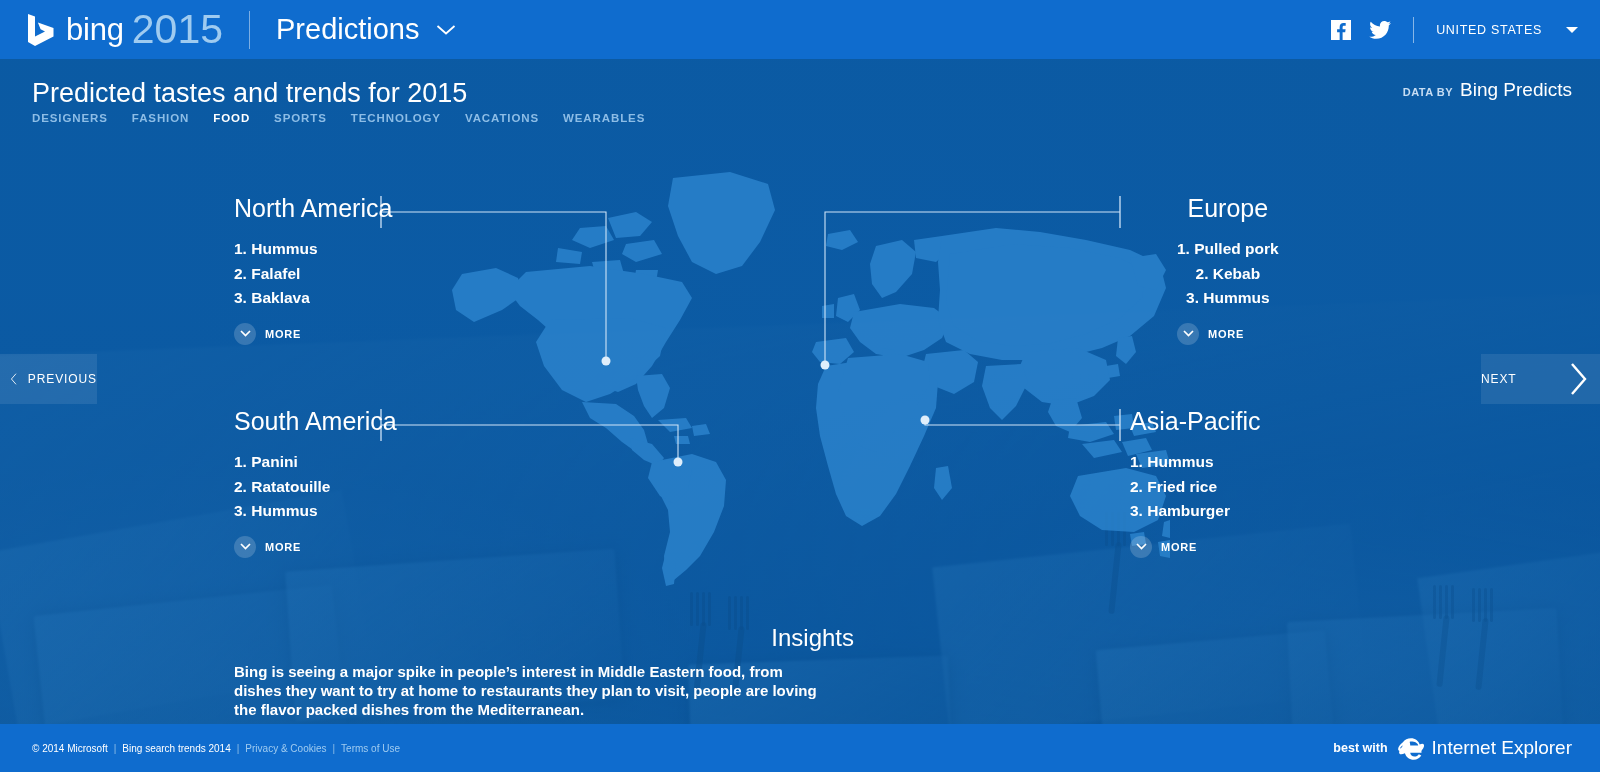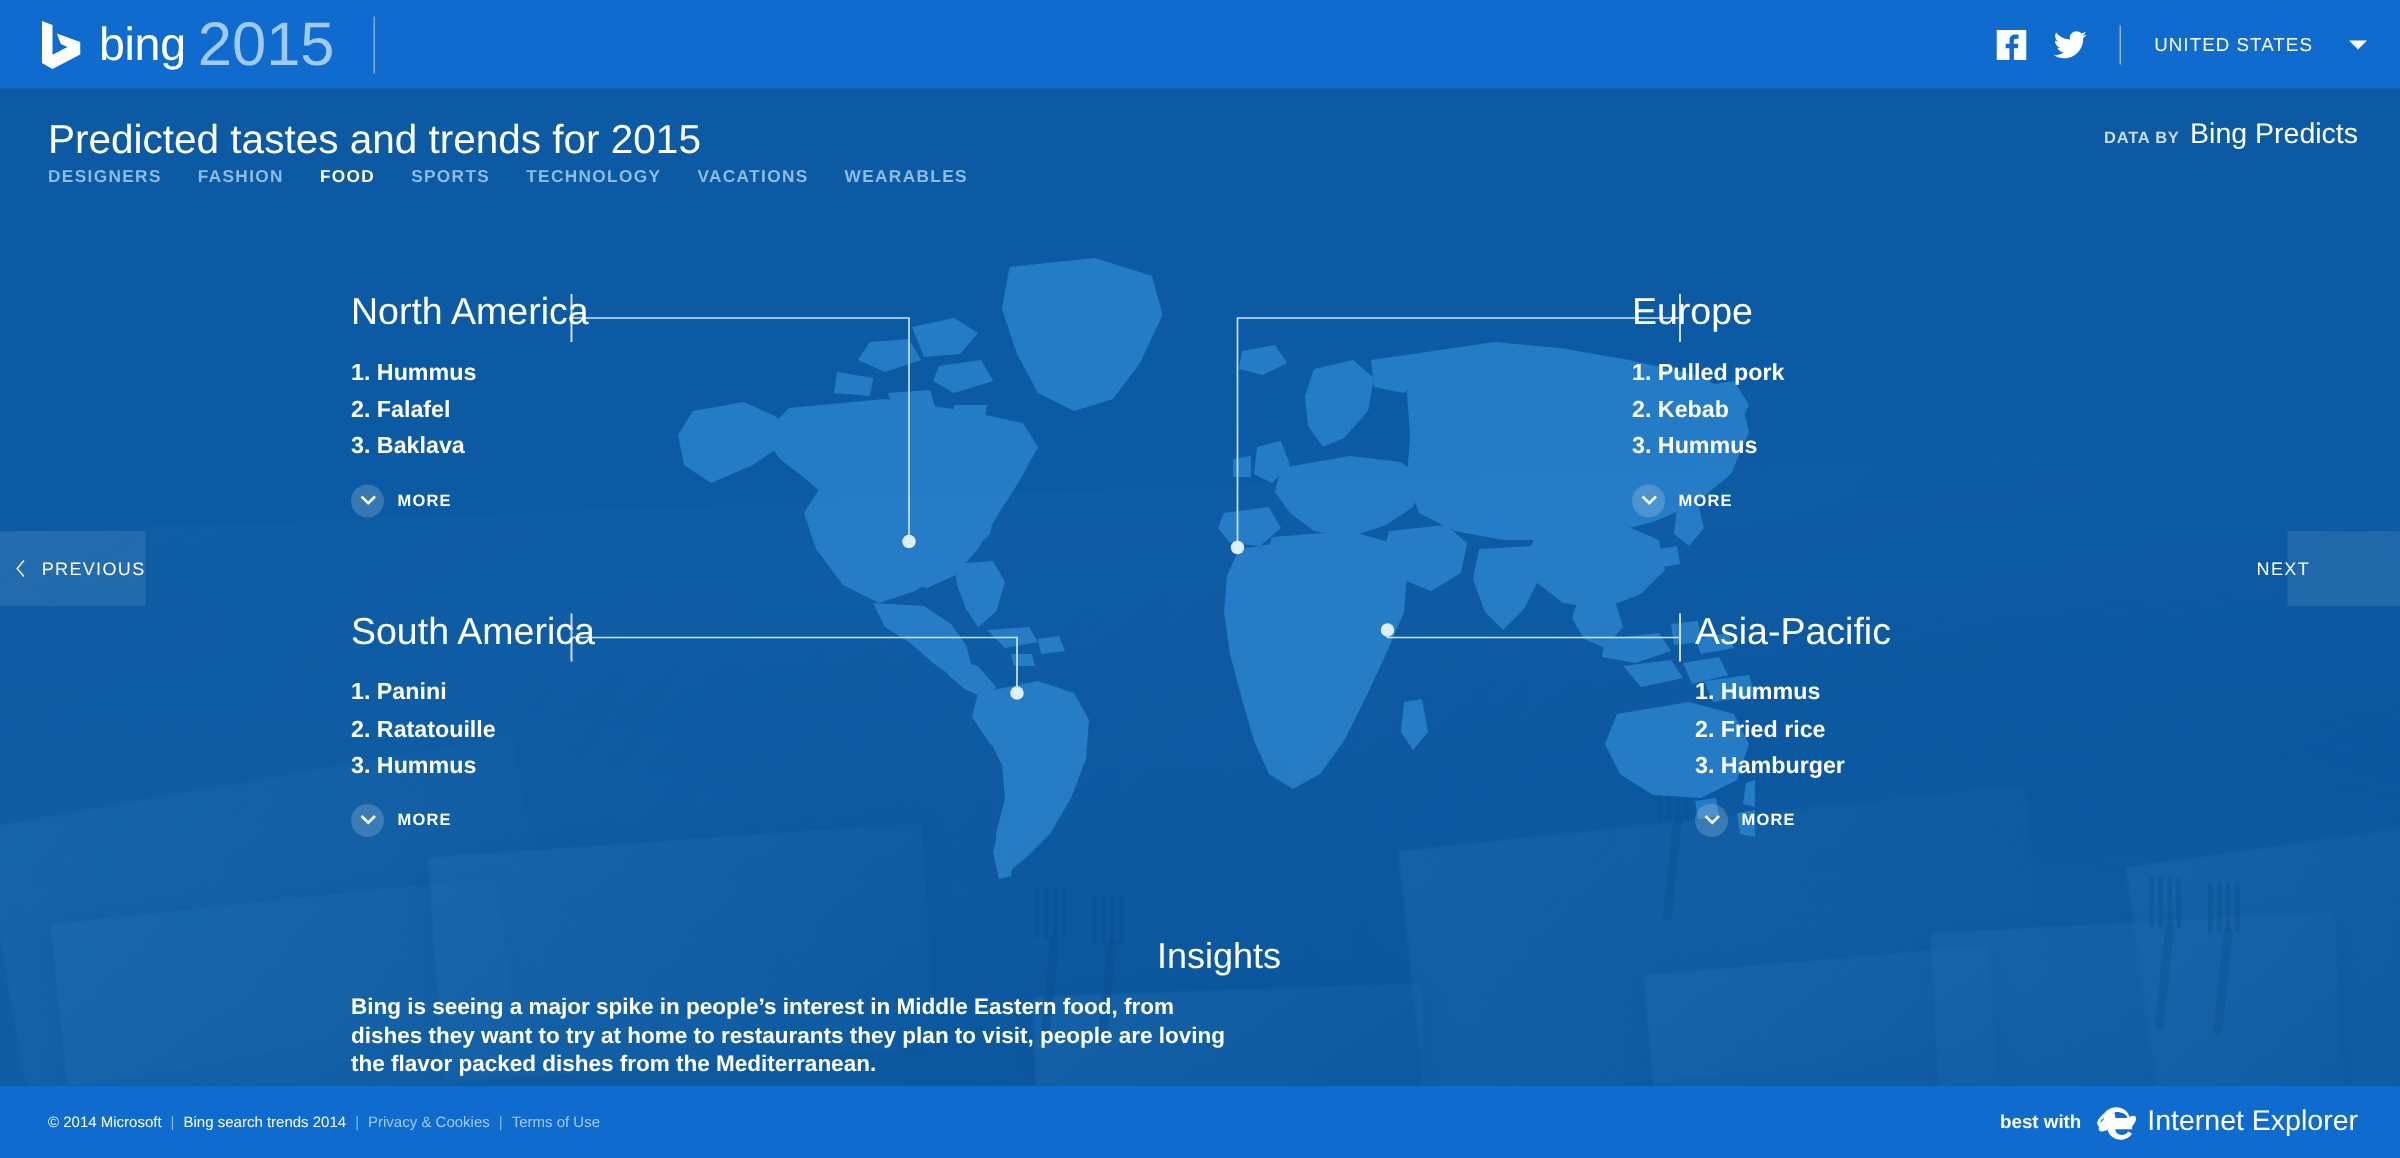--- a/index.html
+++ b/index.html
@@ -195,33 +195,33 @@
     width: 22px; height: 22px; border-radius: 50%;
     background: rgba(255,255,255,0.18);
     display: flex; align-items: center; justify-content: center;
     margin-right: 9px;
   }
   .more-label {
     font-size: 11px; color: #ffffff; font-weight: 700; letter-spacing: 0.8px;
   }
 
   .panel.na { left: 234px; top: 196px; }
-  .panel.eu { left: 1088px; top: 196px; }
+  .panel.eu { left: 1177px; top: 196px; text-align: center; }
   .panel.sa { left: 234px; top: 409px; }
   .panel.ap { left: 1130px; top: 409px; }
 
   
   .nav-btn {
     position: absolute; top: 354px; height: 50px;
     background: rgba(255,255,255,0.09);
     display: flex; align-items: center;
     z-index: 35; cursor: pointer;
   }
   .nav-btn.prev { left: 0; width: 97px; padding-left: 10px; }
-  .nav-btn.next { right: 0; width: 75px; padding-right: 10px; justify-content: flex-end; gap: 40px; }
+  .nav-btn.next { right: 0; width: 119px; padding-right: 10px; justify-content: flex-start; gap: 40px; }
   .nav-label {
     font-size: 12px; color: #ffffff; font-weight: 400; letter-spacing: 0.9px;
   }
   .nav-btn.prev .nav-label { margin-left: 10px; }
   .nav-btn.next .nav-label { margin-right: 10px; }
   .big-chev { width: 22px; height: 34px; }
 
   
   .insights {
     position: absolute; left: 234px; top: 624px;
@@ -421,20 +421,26 @@
     <div class="brand">
       <svg class="bing-logo" viewBox="0 0 30 32">
         <path fill="#ffffff" d="M2,0 L9,2.6 L9,22.5 L19,17.4 L14.6,15.3 L11.9,8.4 L27.5,14 L27.5,22.4 L9,32 L2,28 Z"></path>
       </svg>
       <span class="brand-bing">bing</span>
       <span class="brand-year">2015</span>
     </div>
 
     <div class="hdr-divider"></div>
 
+    <div class="predictions">
+      <span class="predictions-label">Predictions</span>
+      <svg class="chev-down-big" viewBox="0 0 20 12">
+        <path d="M1.5,2 L10,9.5 L18.5,2" fill="none" stroke="#ffffff" stroke-width="1.8"></path>
+      </svg>
+    </div>
 
     <div class="topbar-right">
       <a class="social-icon">
         <svg width="20" height="20" viewBox="0 0 20 20">
           <rect x="0" y="0" width="20" height="20" fill="#ffffff"></rect>
           <path d="M11.6,20 L11.6,12.2 L14.2,12.2 L14.6,9.2 L11.6,9.2 L11.6,7.3 C11.6,6.4 11.85,5.8 13.15,5.8 L14.7,5.8 L14.7,3.1 C14.43,3.07 13.5,3 12.43,3 C10.18,3 8.65,4.37 8.65,6.9 L8.65,9.2 L6.1,9.2 L6.1,12.2 L8.65,12.2 L8.65,20 Z" fill="#0f6cce"></path>
         </svg>
       </a>
       <a class="social-icon">
         <svg width="22" height="20" viewBox="0 0 24 20">

